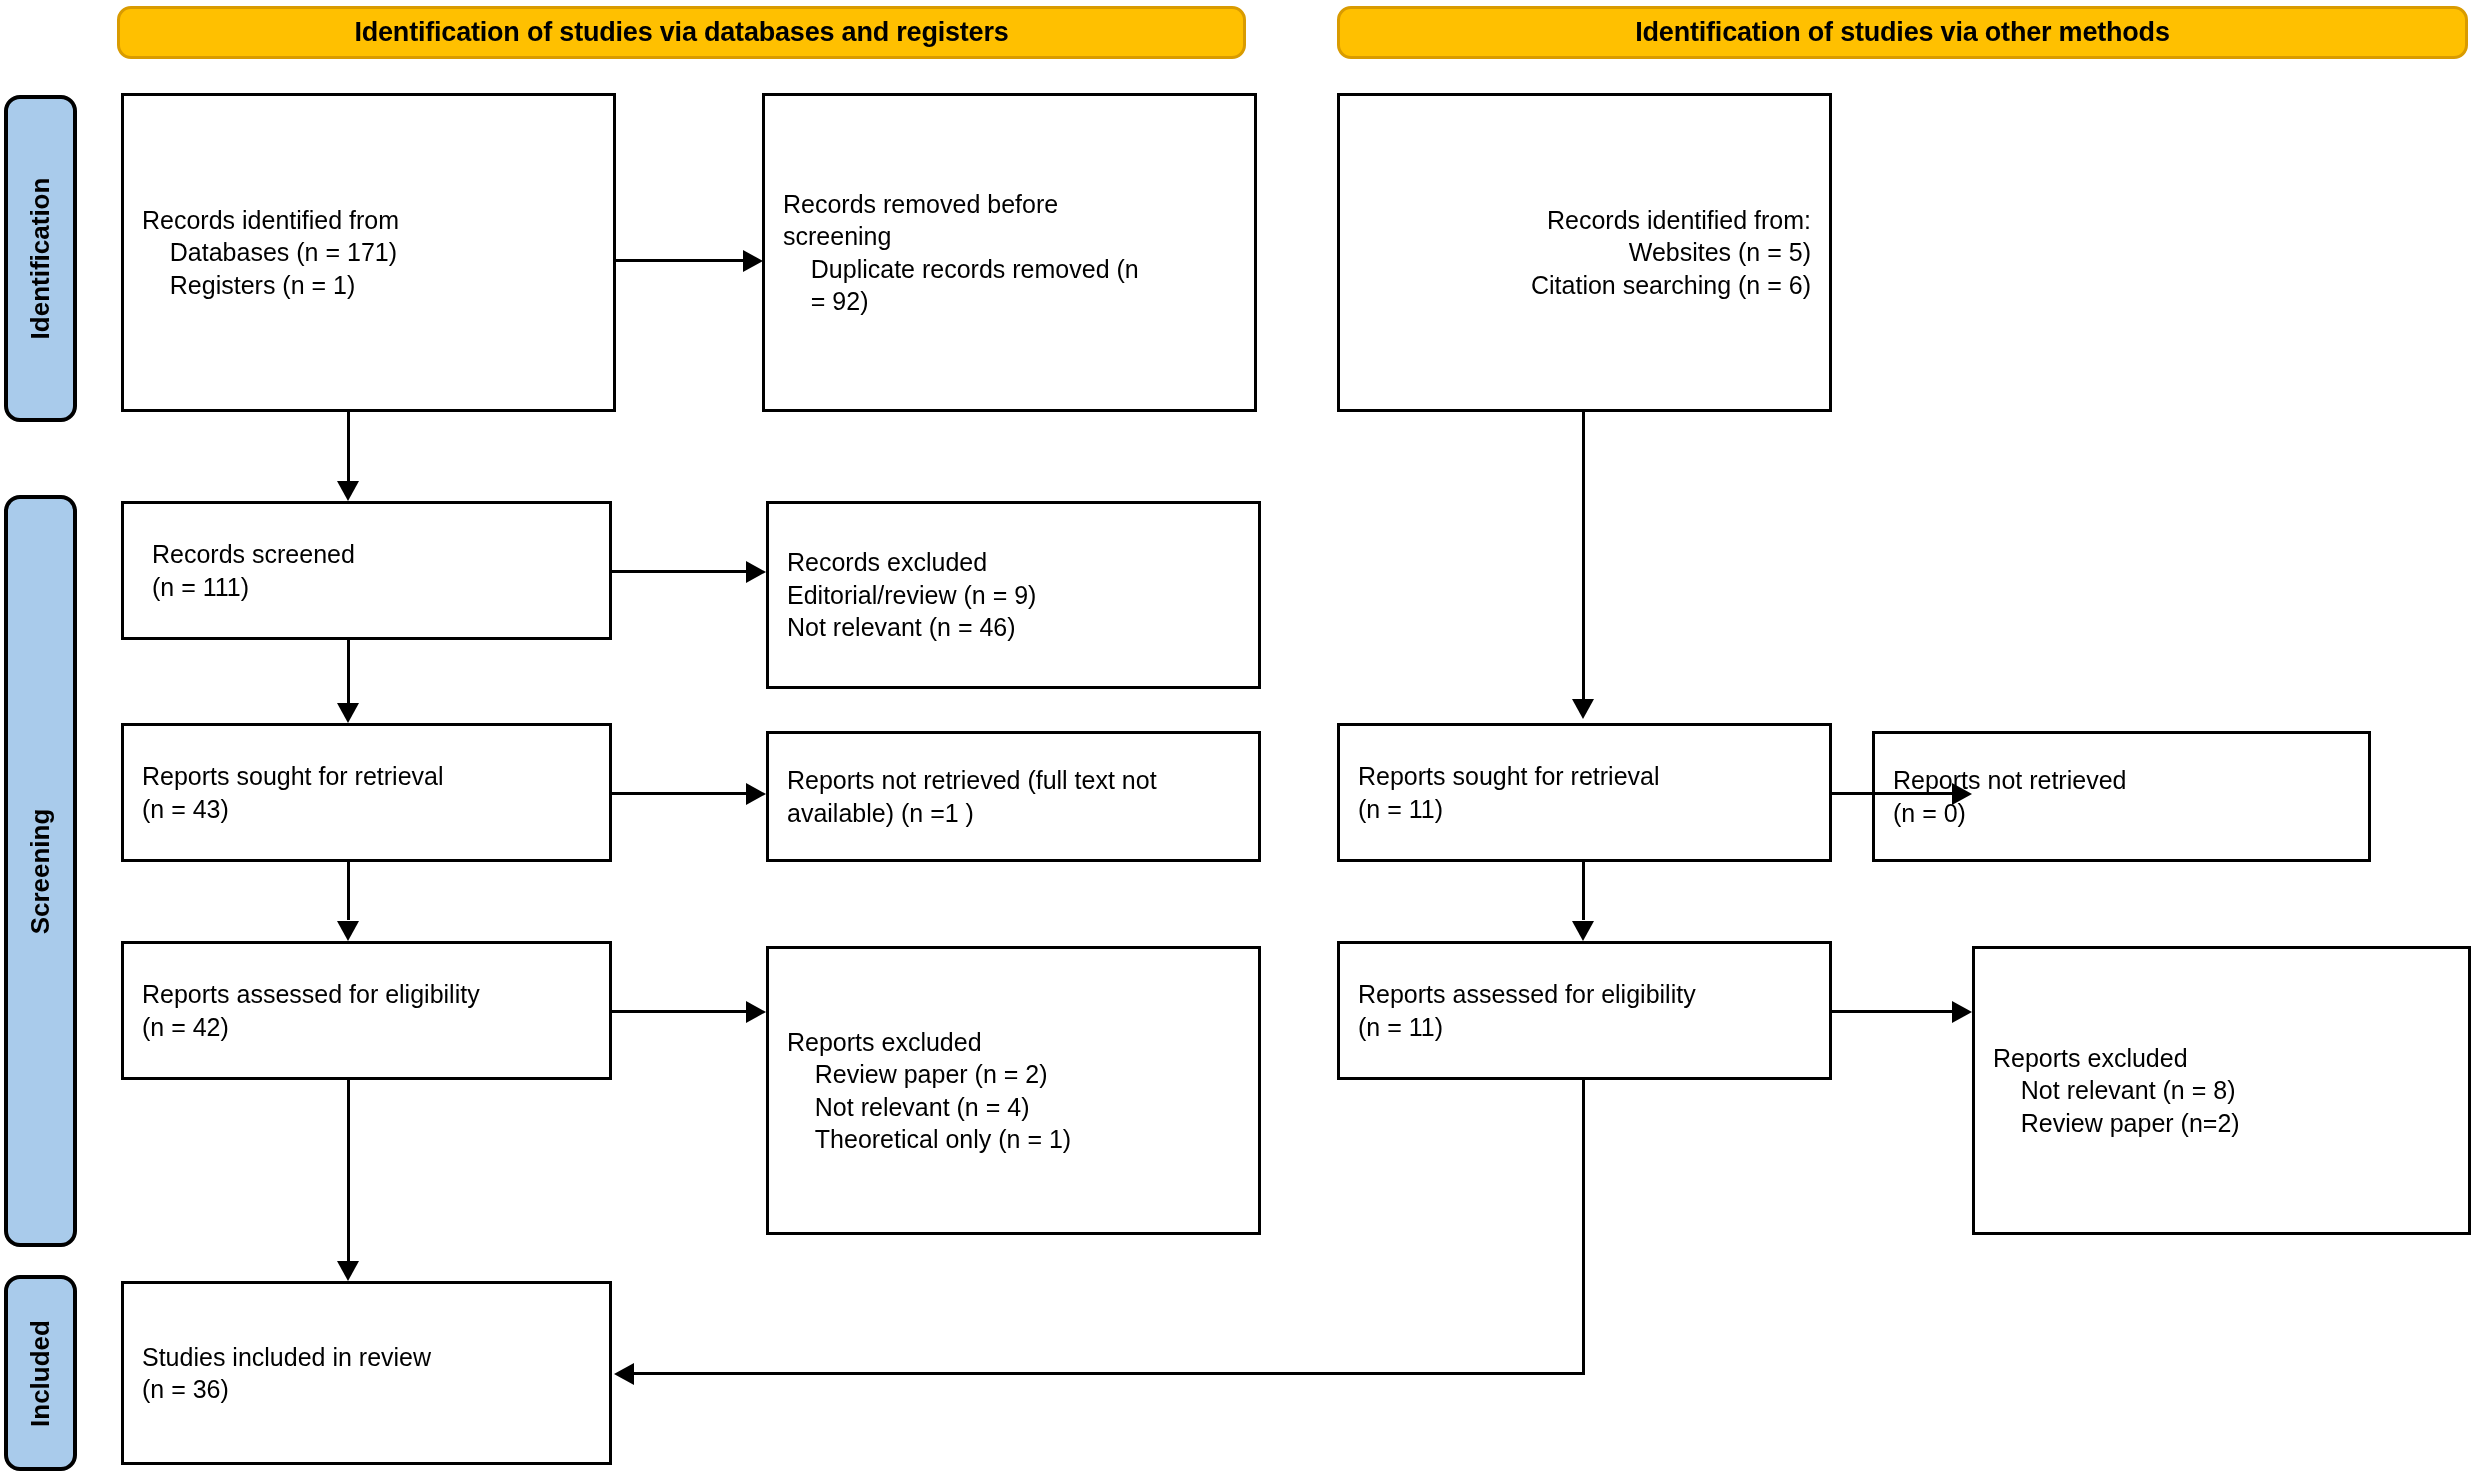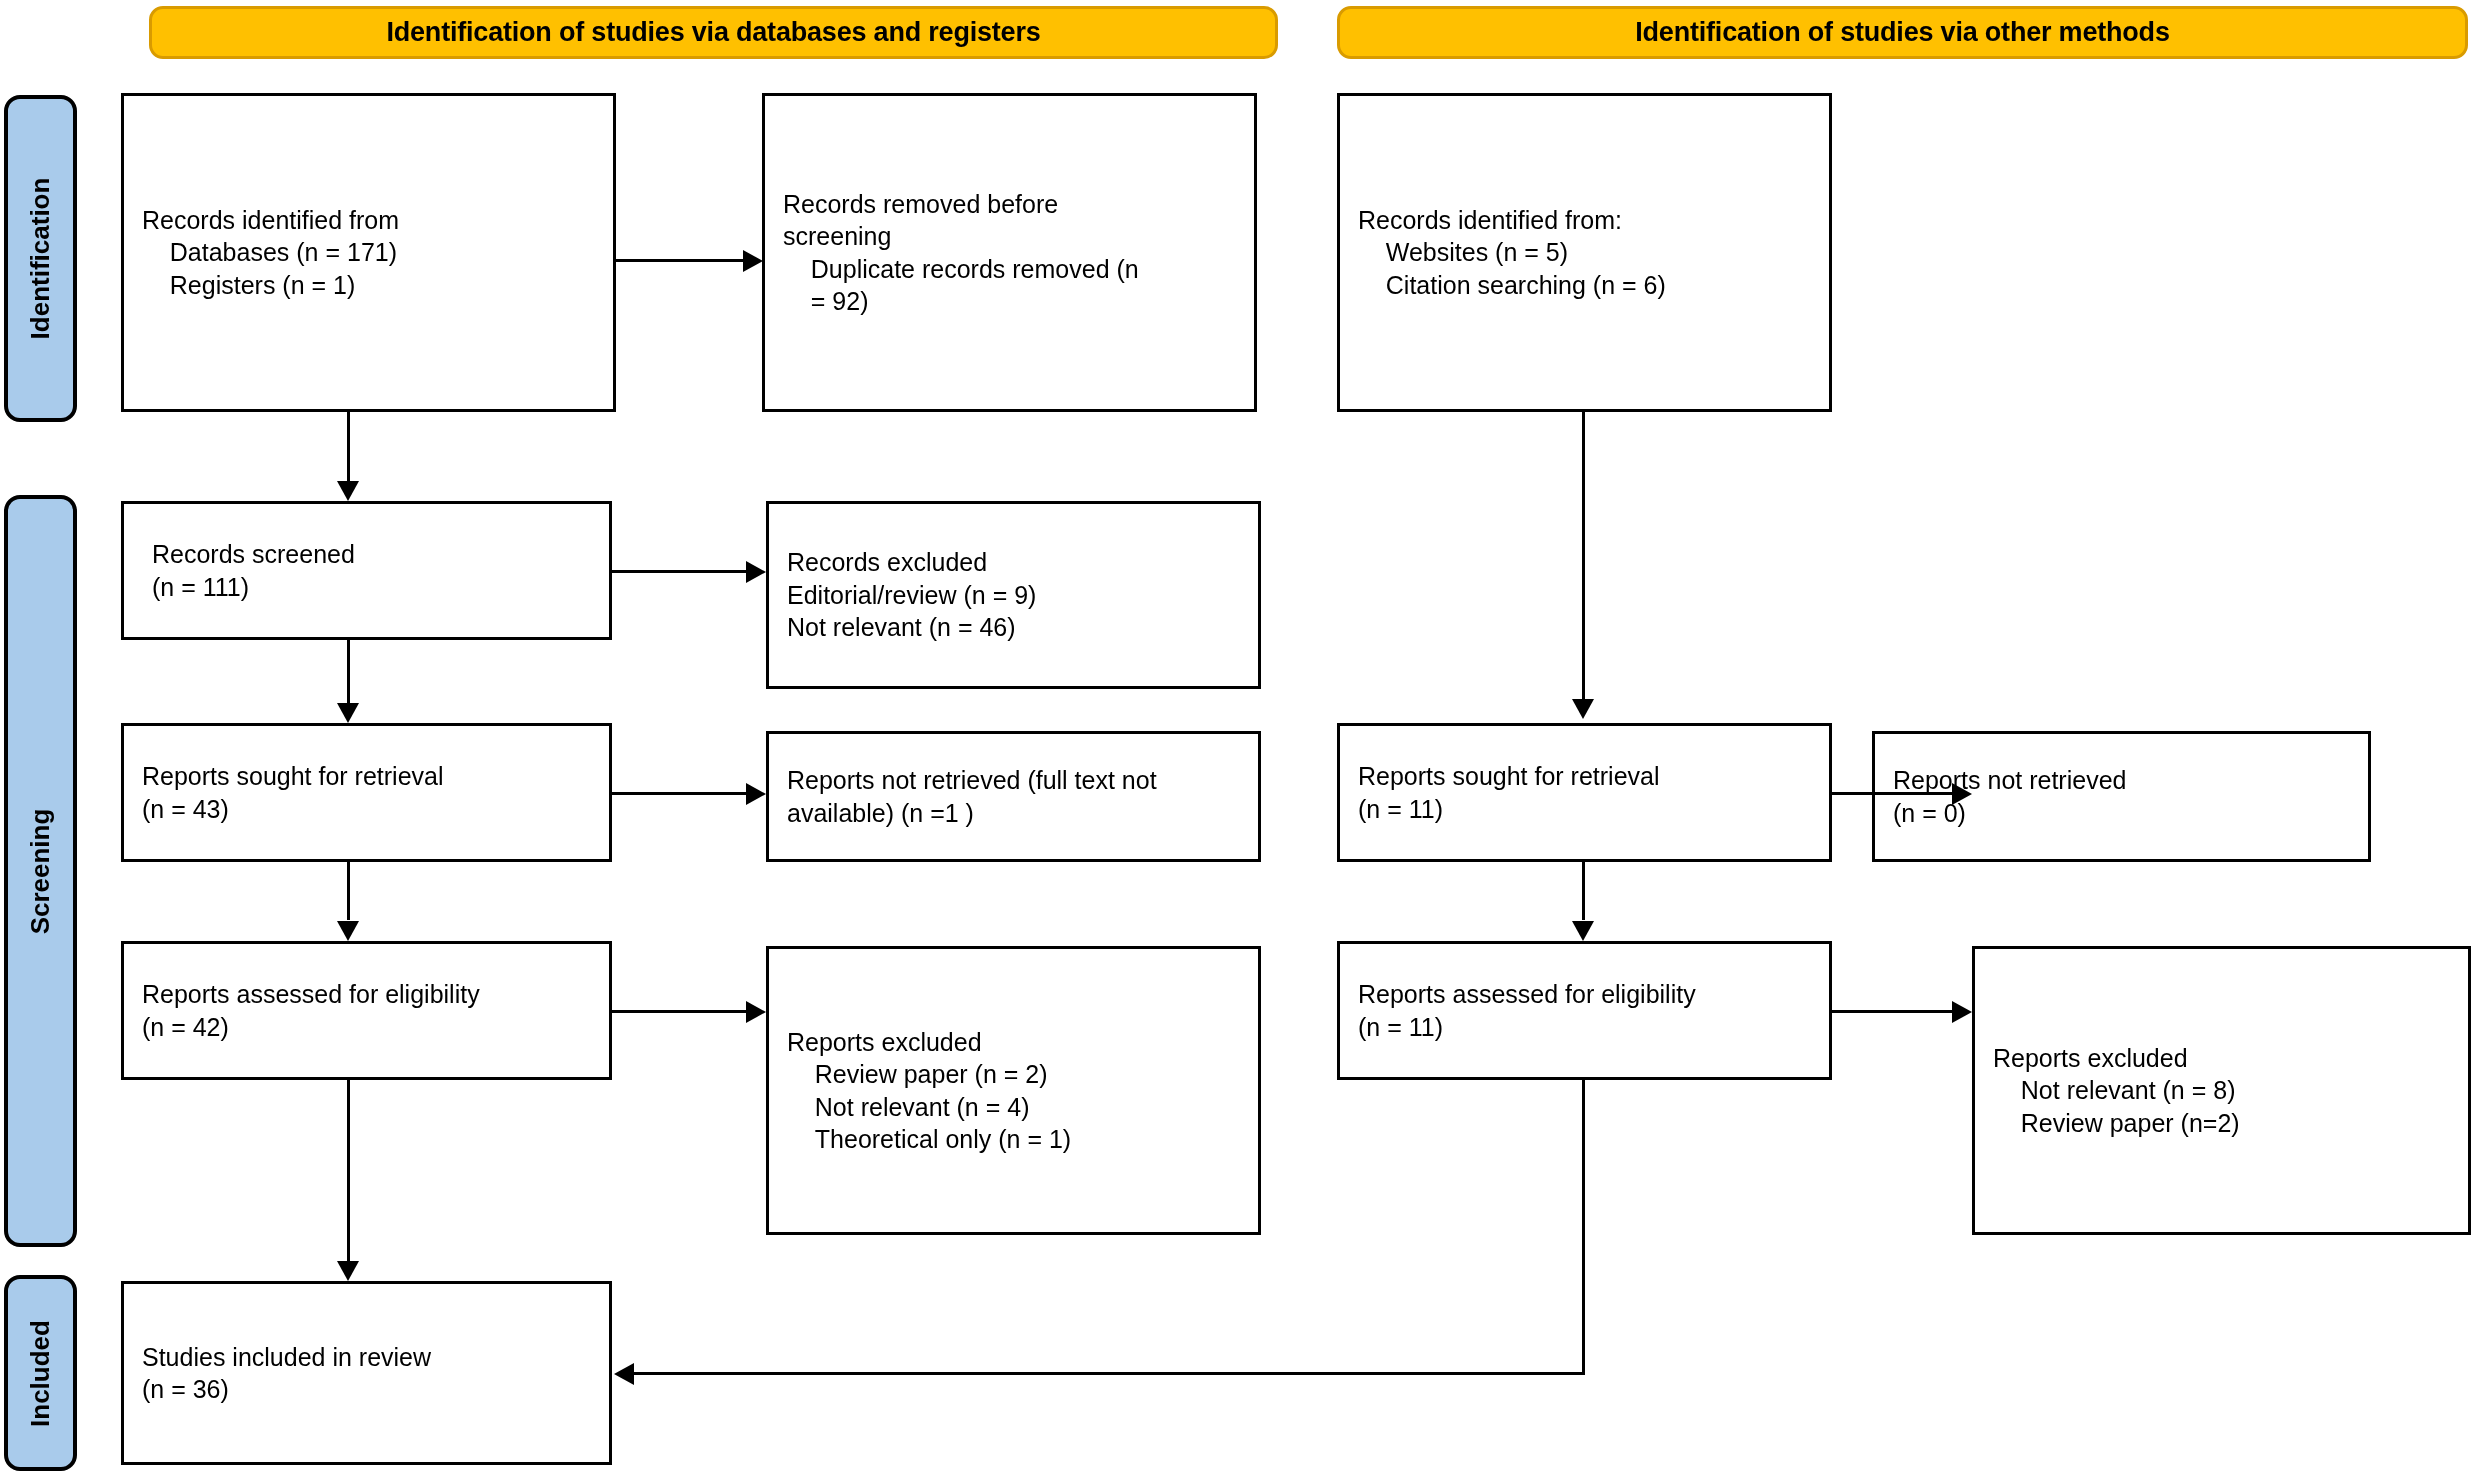--- a/index.html
+++ b/index.html
@@ -105,21 +105,21 @@
     border-left: 11px solid transparent;
     border-right: 11px solid transparent;
     border-top: 20px solid #000000;
   }
 </style>
 </head>
 <body>
 
 <div id="canvas">
 
-  <div class="banner" style="left:117px; top:6px; width:1129px; height:53px;margin-left:32px;">
+  <div class="banner" style="left:117px; top:6px; width:1129px; height:53px;">
     <span class="banner-text">Identification of studies via databases and registers</span>
   </div>
 
   <div class="banner" style="left:1337px; top:6px; width:1131px; height:53px;">
     <span class="banner-text">Identification of studies via other methods</span>
   </div>
 
   <div class="stage" style="left:4px; top:95px; width:73px; height:327px;">
     <span class="stage-text">Identification</span>
   </div>
@@ -176,21 +176,21 @@
     Review paper (n = 2)
     Not relevant (n = 4)
     Theoretical only (n = 1)</span>
   </div>
 
   <div class="box" style="left:121px; top:1281px; width:491px; height:184px;">
     <span class="box-text">Studies included in review
 (n = 36)</span>
   </div>
 
-  <div class="box" style="left:1337px; top:93px; width:495px; height:319px;">
+  <div class="box" style="left:1337px; top:93px; width:495px; height:319px;text-align:right;">
     <span class="box-text">Records identified from:
     Websites (n = 5)
     Citation searching (n = 6)</span>
   </div>
 
   <div class="box" style="left:1337px; top:723px; width:495px; height:139px;">
     <span class="box-text">Reports sought for retrieval
 (n = 11)</span>
   </div>
 

